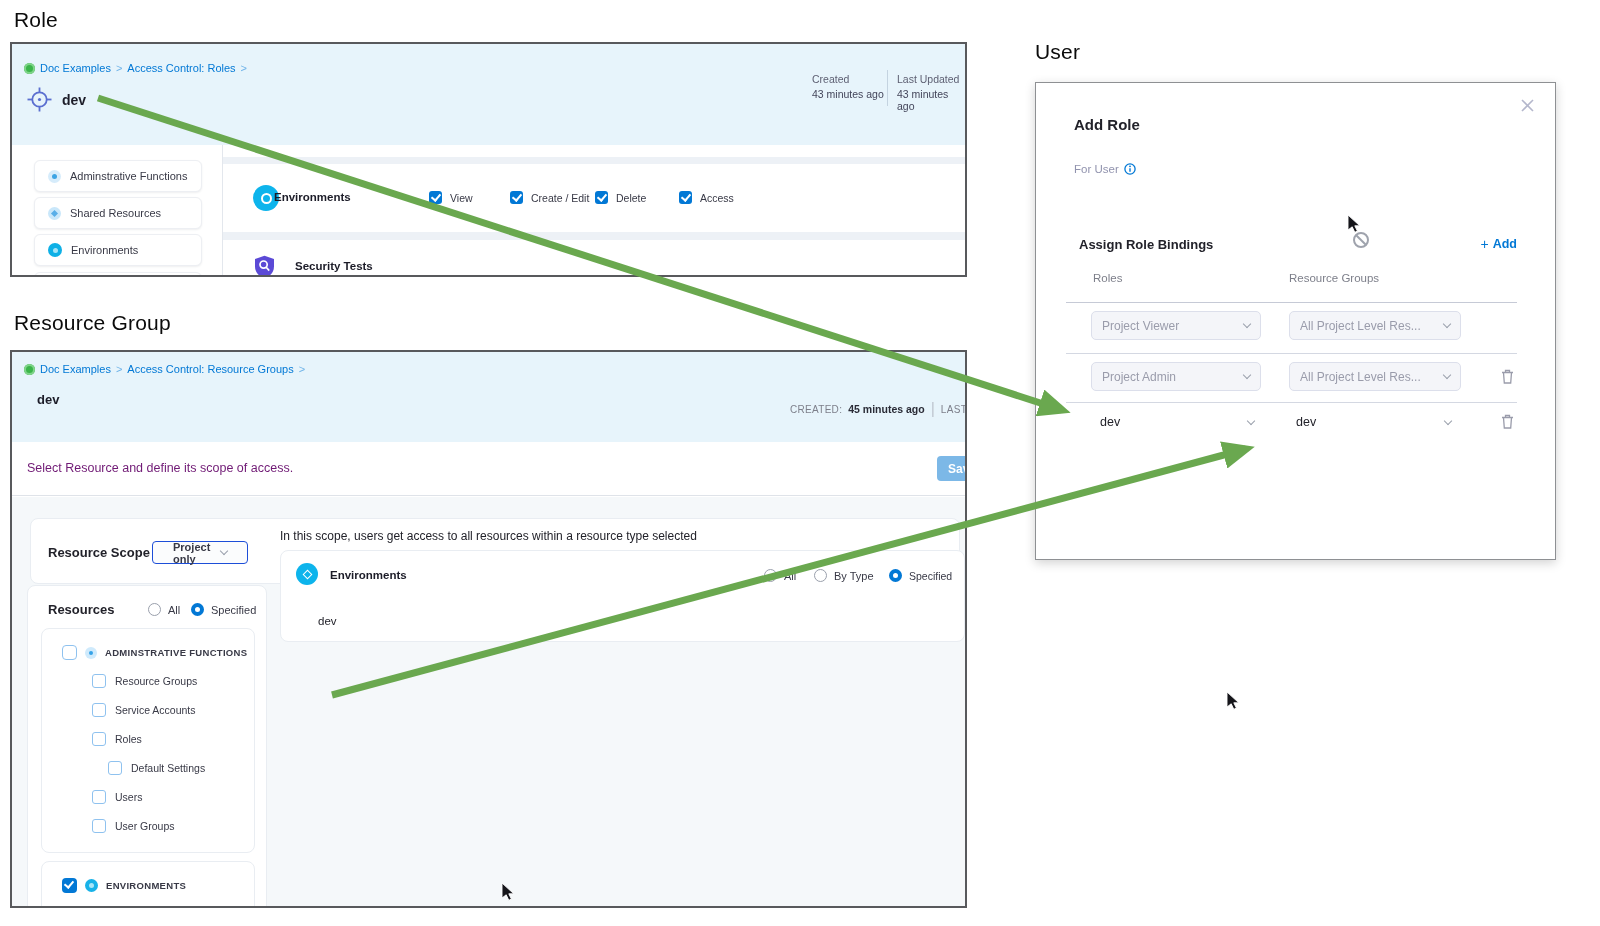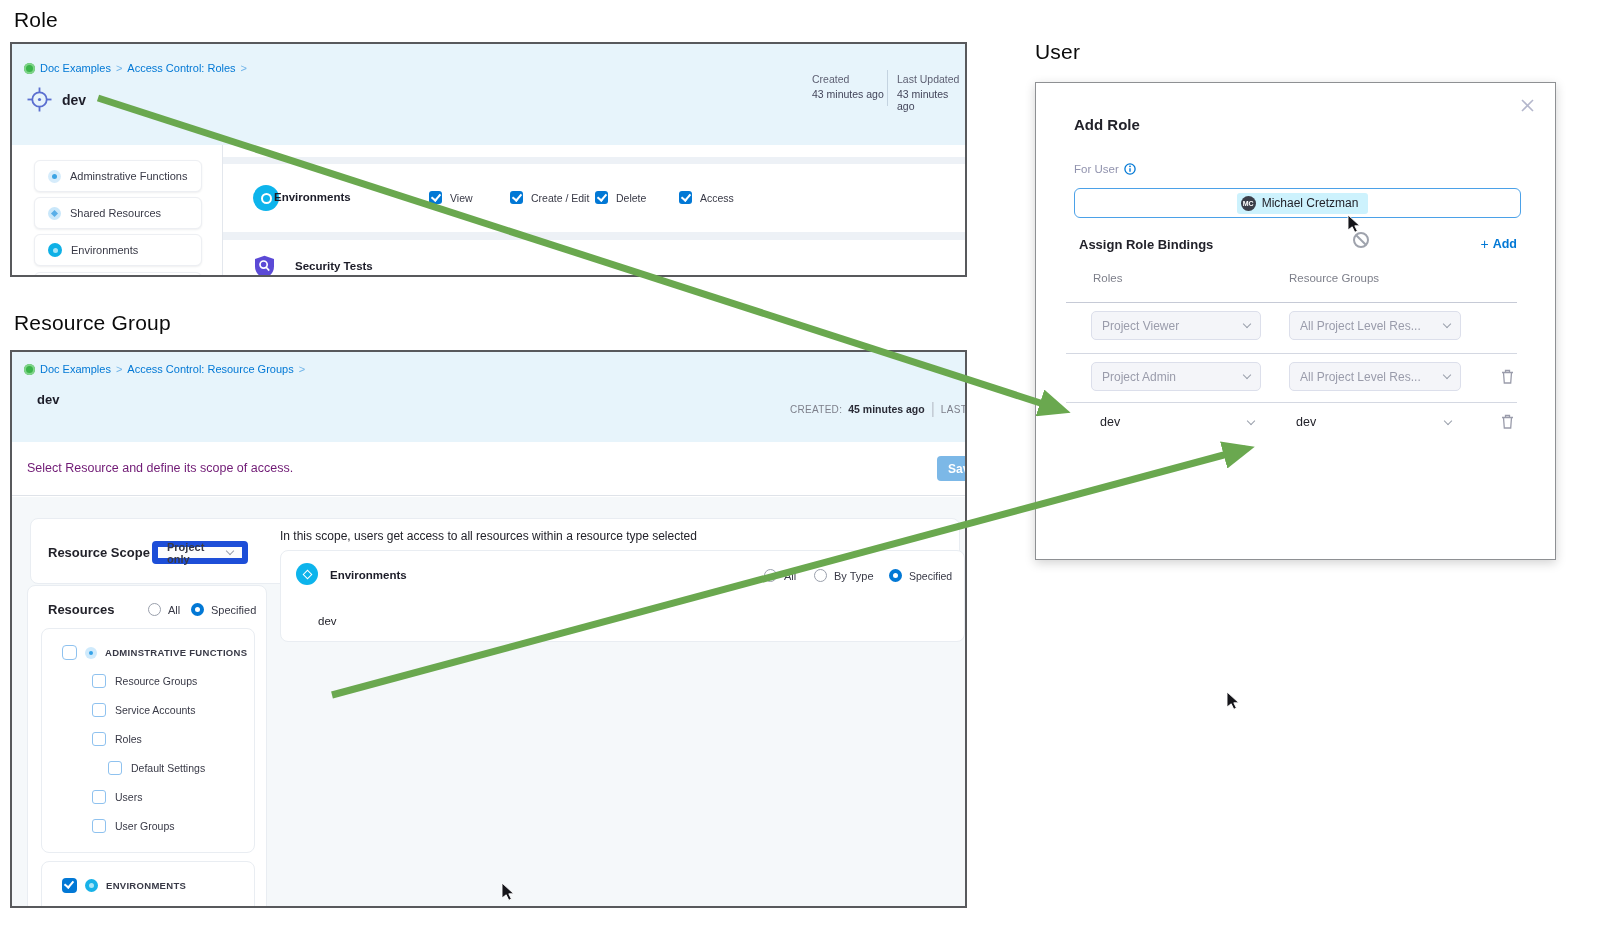--- a/index.html
+++ b/index.html
@@ -46,21 +46,21 @@
   .cb.empty::after { display:none; }
   .cb-lbl { font-size:10.5px; color:#383946; margin-left:8px; }
 
   
   .radio { width:13px; height:13px; border-radius:50%; border:1.5px solid #9aa0ac; background:#fff; flex:0 0 auto; }
   .radio.sel { border:4px solid #0278d5; }
   .radio-lbl { font-size:11px; color:#383946; margin-left:7px; }
 
   
   .chip-dd { display:inline-flex; align-items:center; justify-content:space-between;
-    background:#fbfcfd; border:6px solid #1d4ed8; border-radius:4px; padding:0 9px;
+    background:#fbfcfd; border:1px solid #1d4ed8; border-radius:4px; padding:0 20px;
     font-size:11px; font-weight:700; color:#383946; }
   .chev { width:6px; height:6px; border-right:1.5px solid #9aa0ac; border-bottom:1.5px solid #9aa0ac;
     transform:rotate(45deg); margin-top:-3px; flex:0 0 auto; }
 
   .white-card { position:absolute; background:#fff; border:1px solid #e9edf2; border-radius:8px; }
 
   .tree-lbl-parent { font-size:9.5px; font-weight:700; letter-spacing:.3px; color:#383946; }
   .tree-lbl { font-size:10.5px; color:#383946; }
 
   
@@ -284,26 +284,20 @@
   <div class="abs" style="left:38px; top:33px; font-size:15px; font-weight:700;">Add Role</div>
 
   <div class="abs flex" style="left:38px; top:80px; gap:5px;">
     <span style="font-size:11.5px; color:#9193ae;">For User</span>
     <svg width="12" height="12" viewBox="0 0 12 12">
       <circle cx="6" cy="6" r="5.1" fill="none" stroke="#0278d5" stroke-width="1.3"></circle>
       <line x1="6" y1="5.2" x2="6" y2="8.8" stroke="#0278d5" stroke-width="1.4"></line>
       <circle cx="6" cy="3.3" r="0.9" fill="#0278d5"></circle>
     </svg>
   </div>
-  <div class="abs flex" style="left:38px; top:105px; width:447px; height:30px; border:1.5px solid #4ba1e8; border-radius:6px; background:#fff; padding-left:10px;">
-    <div class="flex" style="height:21px; background:#cdf2fd; border-radius:3px; padding:0 10px 0 4px; gap:6px;">
-      <span class="circ" style="width:15px; height:15px; background:#3b3e49; color:#fff; font-size:7px; font-weight:700;">MC</span>
-      <span style="font-size:12px; color:#22222a;">Michael Cretzman</span>
-    </div>
-  </div>
 
   <div class="abs" style="left:43px; top:154px; font-size:13px; font-weight:700;">Assign Role Bindings</div>
   <div class="abs flex" style="right:38px; top:153px; gap:4px;">
     <span class="blue" style="font-size:14px; font-weight:400;">+</span>
     <span class="blue" style="font-size:12.5px; font-weight:700;">Add</span>
   </div>
 
   <div class="abs" style="left:57px; top:189px; font-size:11.5px; color:#7d7f8a;">Roles</div>
   <div class="abs" style="left:253px; top:189px; font-size:11.5px; color:#7d7f8a;">Resource Groups</div>
   <div class="row-line" style="left:30px; right:38px; top:219px; background:#c6cad6;"></div>

